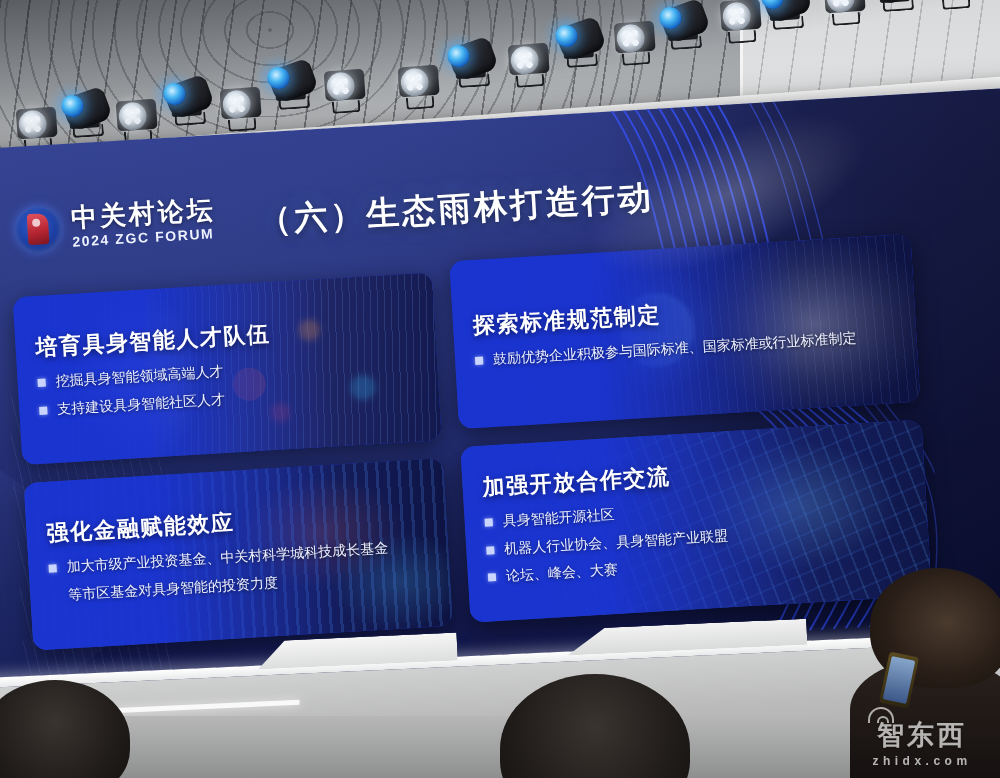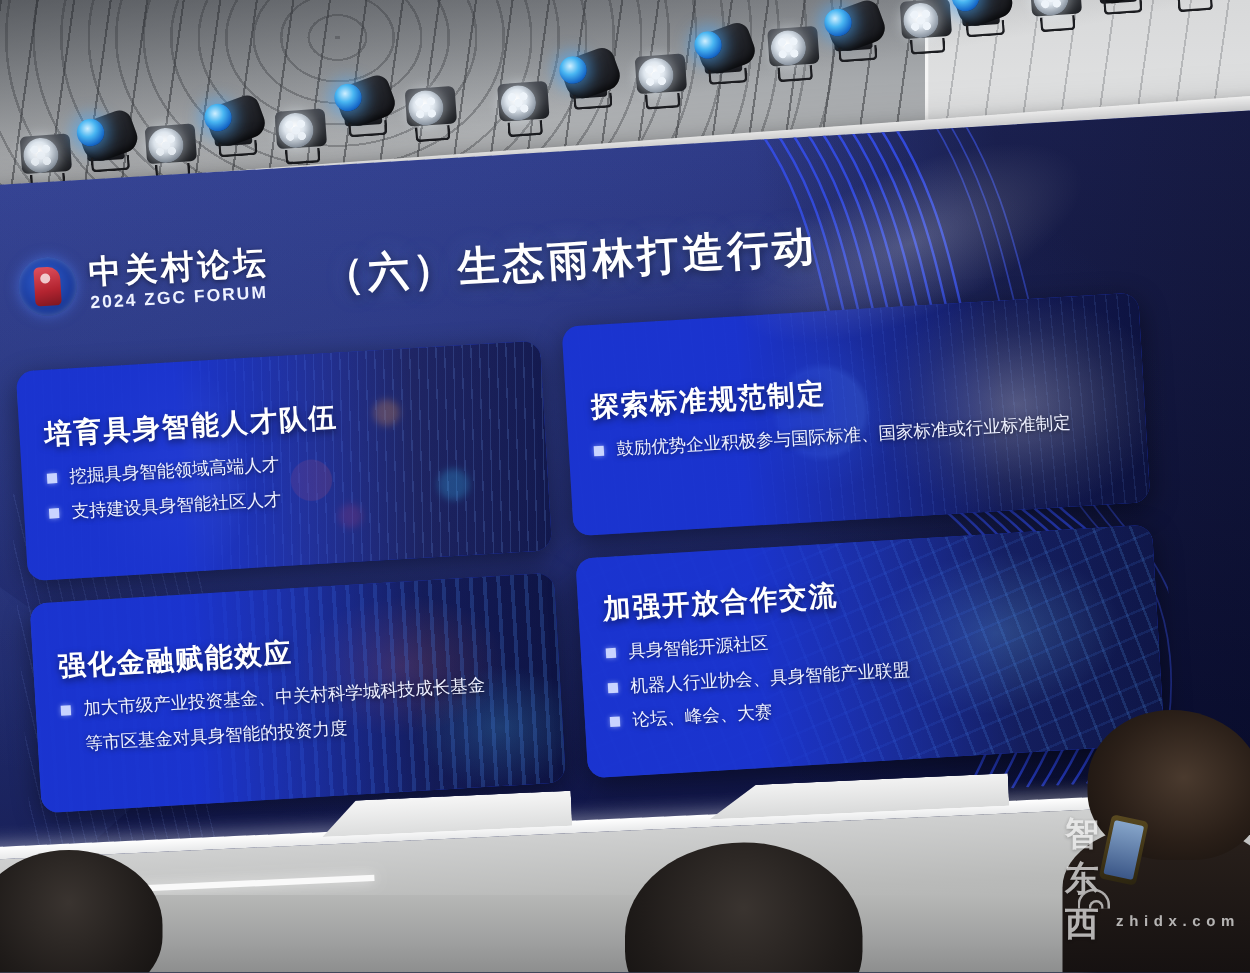--- a/index.html
+++ b/index.html
@@ -357,21 +357,21 @@
     content:""; position:absolute; inset:4px 3px;
     background: linear-gradient(180deg,#8fb6e8,#3d5f9c);
     border-radius:2px; opacity:.85;
   }
 
   
   .watermark {
     position: absolute; right: 8px; bottom: 10px;
     width: 140px; height: 64px;
     opacity: .72;
-    display: flex; flex-direction: row; align-items: center; justify-content: flex-end;
+    display: flex; flex-direction: column; align-items: center; justify-content: flex-end;
     pointer-events: none;
   }
   .wm-mark {
     position: relative; width: 128px; height: 42px;
     color: #f1f1f1; font-size: 27px; font-weight: 700; letter-spacing: 3px;
     display: flex; align-items: flex-end; justify-content: center;
     text-shadow: 0 1px 3px rgba(0,0,0,.4);
   }
   .wm-wifi {
     position: absolute; left: 10px; top: -4px; width: 26px; height: 16px;

